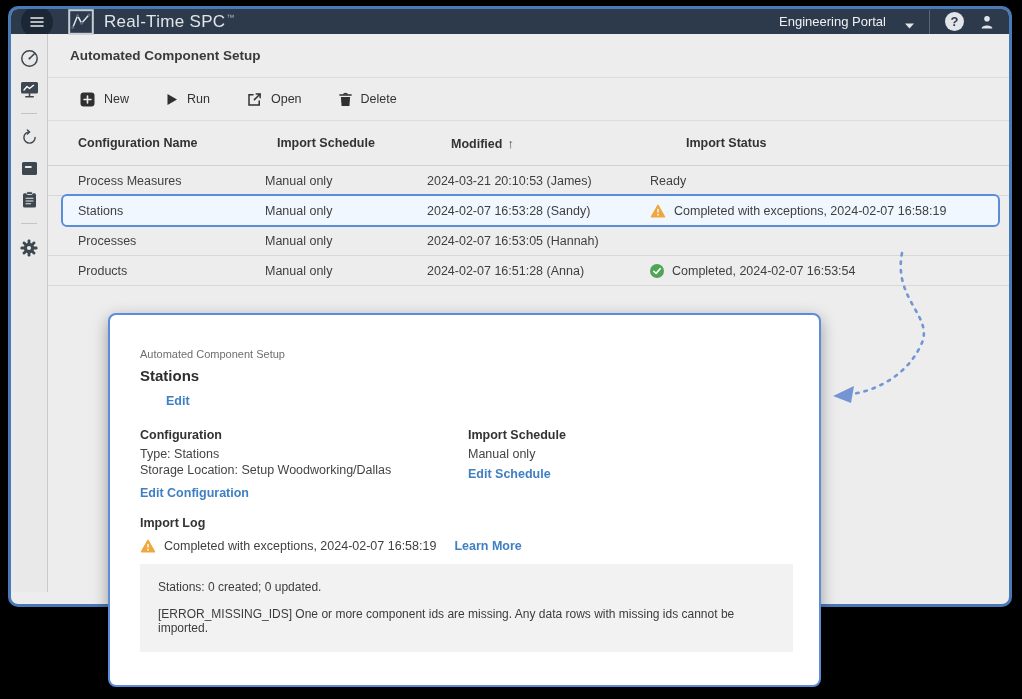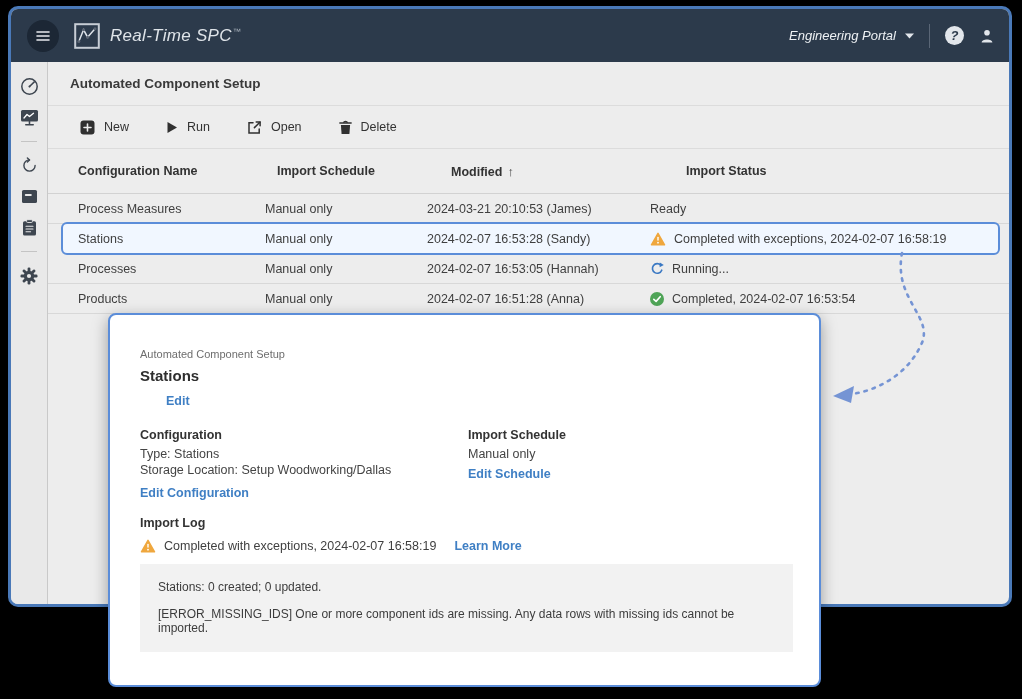--- a/index.html
+++ b/index.html
@@ -14,33 +14,33 @@
   
   .window {
     position: absolute; left: 8px; top: 6px;
     width: 1004px; height: 601px;
     border: 3px solid #4a79b8; border-radius: 10px;
     background: #ededed; overflow: hidden;
   }
 
   
   .topbar {
-    height: 53px; background: #2c3a4b;
-    display: flex; align-items: center; padding: 0 14px 0 16px; font-style: italic;
+    height: 25px; background: #2c3a4b;
+    display: flex; align-items: center; padding: 0 14px 0 10px;
   }
   .hamburger {
     width: 32px; height: 32px; border-radius: 50%;
     background: #1c2735; display: flex; align-items: center; justify-content: center;
     cursor: pointer; flex: none;
   }
   .logo-box { margin-left: 15px; display: flex; align-items: center; flex: none; }
   .brand { margin-left: 10px; color: #dfe4e9; font-size: 17px; letter-spacing: .3px; }
   .brand sup { font-size: 8px; color: #aab2bc; margin-left: 1px; }
   .topbar-right { margin-left: auto; display: flex; align-items: center; gap: 15px; }
-  .portal { display: flex; align-items: center; gap: 9px; color: #eef1f4; font-size: 13px; cursor: pointer; }
+  .portal { display: flex; align-items: flex-end; gap: 19px; color: #eef1f4; font-size: 13px; cursor: pointer; }
   .vdiv { width: 1px; height: 24px; background: #5a6676; }
   .help-btn {
     width: 19px; height: 19px; border-radius: 50%; background: #e2e6eb;
     display: flex; align-items: center; justify-content: center;
     color: #2c3a4b; font-size: 13px; font-weight: bold; cursor: pointer;
   }
 
   
   .app-body { display: flex; height: 558px; }
   .sidebar {
@@ -267,27 +267,20 @@
               <circle cx="8" cy="11.4" r="0.95" fill="#fff"></circle>
             </svg>
             <span>Completed with exceptions, 2024-02-07 16:58:19</span>
           </div>
         </div>
 
         <div class="row grid-cols">
           <div>Processes</div>
           <div>Manual only</div>
           <div>2024-02-07 16:53:05 (Hannah)</div>
-          <div class="status-cell">
-            <svg width="14" height="14" viewBox="0 0 16 16">
-              <path d="M13.4 9.4 A5.5 5.5 0 1 1 12.3 3.6" fill="none" stroke="#3a78c3" stroke-width="1.9" stroke-linecap="round"></path>
-              <polygon points="11.2,0.6 15.8,3.4 11,5.9" fill="#3a78c3"></polygon>
-            </svg>
-            <span>Running...</span>
-          </div>
         </div>
 
         <div class="row grid-cols">
           <div>Products</div>
           <div>Manual only</div>
           <div>2024-02-07 16:51:28 (Anna)</div>
           <div class="status-cell">
             <svg width="14" height="14" viewBox="0 0 14 14">
               <circle cx="7" cy="7" r="7" fill="#4fa457"></circle>
               <path d="M3.8 7.3 L6.1 9.4 L10.2 4.7" stroke="#fff" stroke-width="1.6" fill="none" stroke-linecap="round" stroke-linejoin="round"></path>

